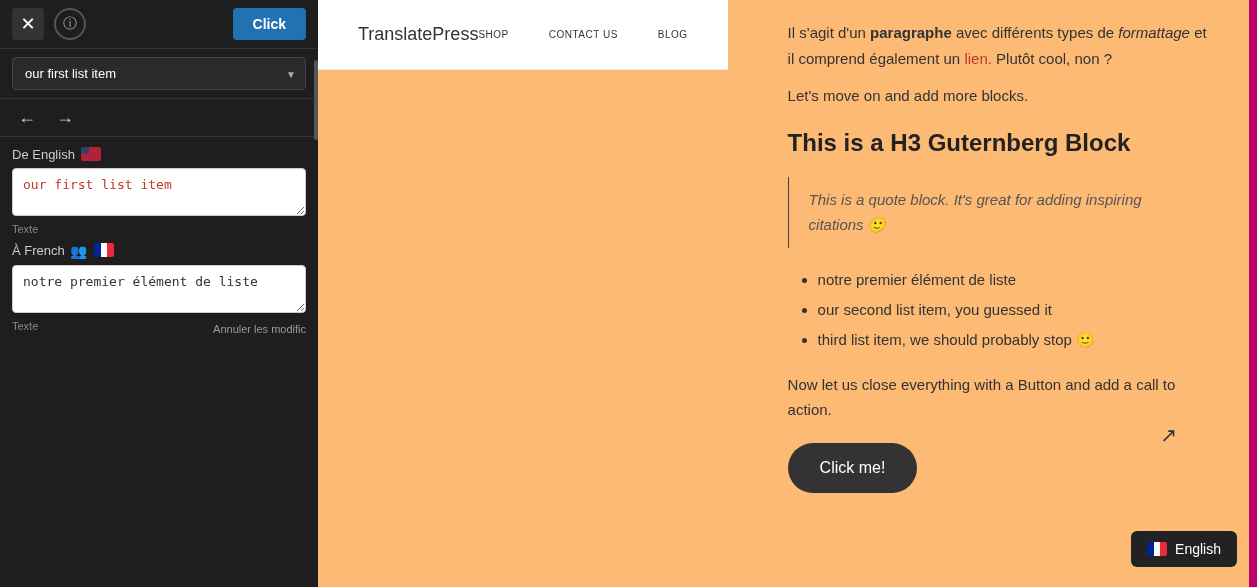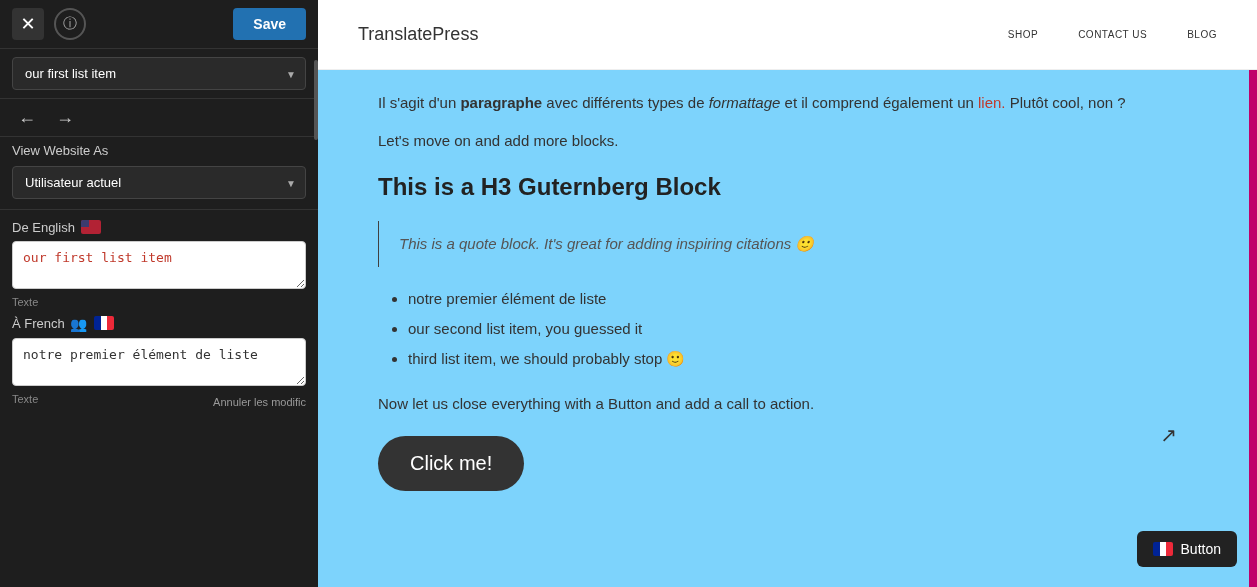--- a/index.html
+++ b/index.html
@@ -206,23 +206,23 @@
     .no-suggestion {
       color: #666;
       font-size: 12px;
       margin-top: 12px;
     }
 
     
     .right-panel {
       flex: 1;
       display: flex;
-      flex-direction: column;
+      flex-direction: row;
       overflow: hidden;
-      background: #7dd3fc;
+      background: #fdba74;
     }
 
     .site-header {
       display: flex;
       align-items: center;
       padding: 0 40px;
       height: 70px;
       border-bottom: 1px solid #eee;
       background: #fff;
     }
@@ -319,21 +319,21 @@
       margin-bottom: 20px;
       line-height: 1.7;
     }
 
     .click-btn {
       background: #333;
       color: #fff;
       border: none;
       border-radius: 30px;
       padding: 16px 32px;
-      font-size: 20px;
+      font-size: 16px;
       cursor: pointer;
     }
 
     .french-badge {
       position: absolute;
       bottom: 20px;
       right: 20px;
       background: #222;
       color: #fff;
       border-radius: 6px;
@@ -374,44 +374,36 @@
     }
   </style>
 </head>
 <body>
 
 <div class="left-panel">
 
   <div class="top-toolbar">
     <button class="close-btn">✕</button>
     <button class="info-btn">ⓘ</button>
-    <button class="save-btn">Save</button>
+    <button class="save-btn">Click</button>
   </div>
 
   <div class="source-select-area">
     <div class="select-wrapper">
       <select>
         <option>our first list item</option>
       </select>
     </div>
   </div>
 
   <div class="nav-arrows">
     <button class="nav-arrow-btn">←</button>
     <button class="nav-arrow-btn">→</button>
   </div>
 
-  <div class="view-as-section">
-    <div class="view-as-title">View Website As</div>
-    <div class="select-wrapper">
-      <select>
-        <option>Utilisateur actuel</option>
-      </select>
-    </div>
-  </div>
 
   <div class="translation-section">
 
     
     <div class="lang-header">
       <span class="lang-title">De English</span>
       <span class="flag-us"></span>
     </div>
     <textarea class="translation-input highlighted" rows="2" style="">our first list item</textarea>
     <div class="input-type-label">Texte</div>
@@ -476,16 +468,16 @@
 
     
     <button class="click-btn">Click me!</button>
 
     
     <div class="cursor-indicator">↗</div>
 
     
     <div class="french-badge">
       <span class="flag-fr"></span>
-      <span>Button</span>
+      <span>English</span>
     </div>
   </div>
 </div>
 
 </body></html>

